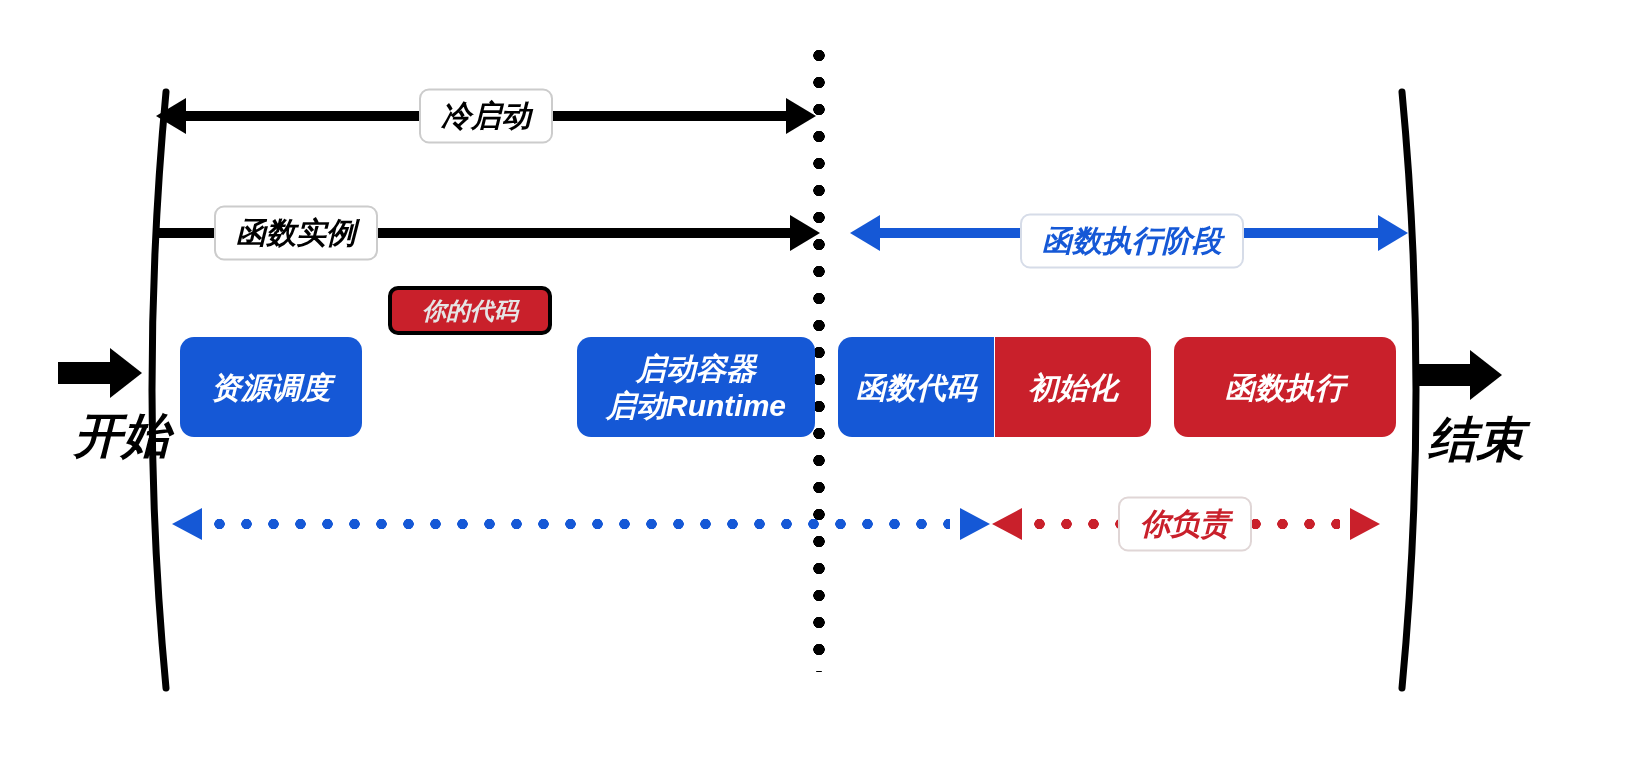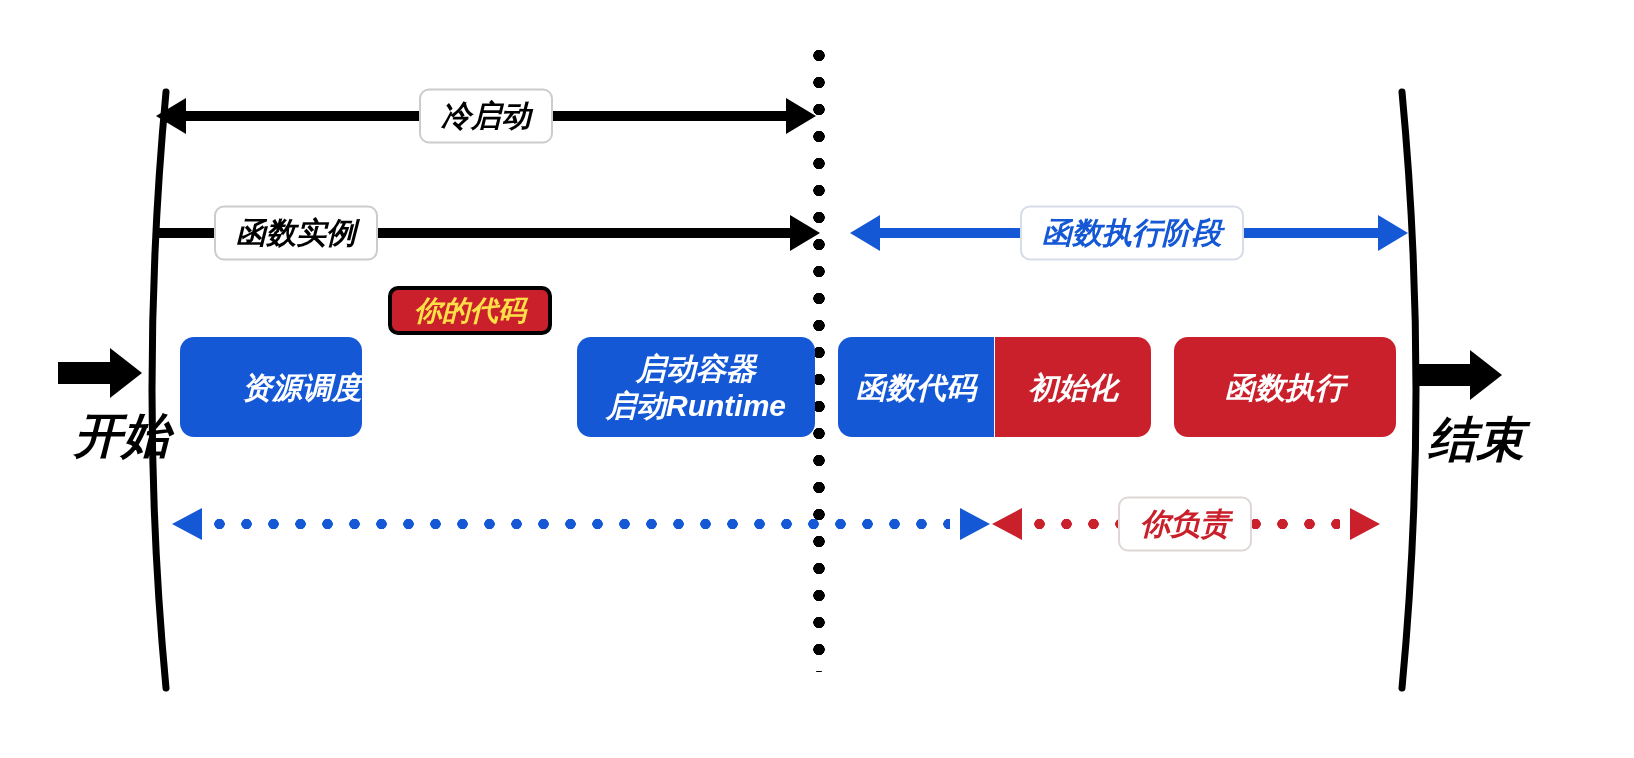--- a/index.html
+++ b/index.html
@@ -38,39 +38,39 @@
   .dotarrow .tri.right { border-top:16px solid transparent; border-bottom:16px solid transparent; border-left:30px solid currentColor; }
   .dotarrow.blue { color:var(--blue); }
   .dotarrow.red  { color:var(--red); }
 
   
   .pill {
     position:absolute; transform:translate(-50%,-50%); z-index:3;
     background:#fff; border:2px solid #cccccc; border-radius:10px;
     padding:5px 20px; font-size:30px; font-weight:bold; color:#000; white-space:nowrap;
   }
-  .pill.blue { color:var(--blue); border-color:#d6dce8; }
+  .pill.blue { color:var(--blue); border-color:#d6dce8;margin-top:8px; }
   .pill.red  { color:var(--red);  border-color:#e0d6d6; }
 
   
   .box {
     position:absolute; top:337px; height:100px; border-radius:14px;
     display:flex; flex-direction:column; align-items:center; justify-content:center;
     color:#fff; font-size:30px; font-weight:bold; line-height:37px; text-align:center;
   }
   .box.blue { background:var(--blue); }
   .box.red  { background:var(--red); }
   .box.join-left  { border-top-right-radius:0; border-bottom-right-radius:0; }
   .box.join-right { border-top-left-radius:0; border-bottom-left-radius:0; }
 
   .badge {
     position:absolute; left:388px; top:286px; width:164px; height:49px; z-index:2;
     background:var(--red); border:4px solid #000; border-radius:10px;
     display:flex; align-items:center; justify-content:center;
-    color:#fde047; font-size:28px; font-weight:bold;
+    color:#e5e5e5; font-size:24px; font-weight:bold;
   }
 
   
   .fatarrow { position:absolute; width:86px; height:50px; }
   .fatarrow .shaft { position:absolute; left:0; top:14px; width:52px; height:22px; background:var(--black); }
   .fatarrow .head  { position:absolute; left:52px; top:0; width:0; height:0;
                      border-top:25px solid transparent; border-bottom:25px solid transparent;
                      border-left:32px solid var(--black); }
 
   .edge-label { position:absolute; font-size:48px; font-weight:bold; color:#000; }
@@ -104,21 +104,21 @@
 
   <div class="arrow blue" style="left:850px; top:215px; width:558px; height:36px;">
     <span class="tri left"></span>
     <div class="line" style="left:22px; right:22px; top:13px;"></div>
     <span class="tri right"></span>
   </div>
   <div class="pill blue" style="left:1132px; top:233px;">函数执行阶段</div>
 
   <div class="badge">你的代码</div>
 
-  <div class="box blue" style="left:180px; width:182px;align-items:flex-end;">
+  <div class="box blue" style="left:180px; width:182px;">
     <div>资源调度</div>
   </div>
 
 
   <div class="box blue" style="left:577px; width:238px;">
     <div>启动容器</div>
     <div>启动Runtime</div>
   </div>
 
   <div class="box blue join-left" style="left:838px; width:156px;">

